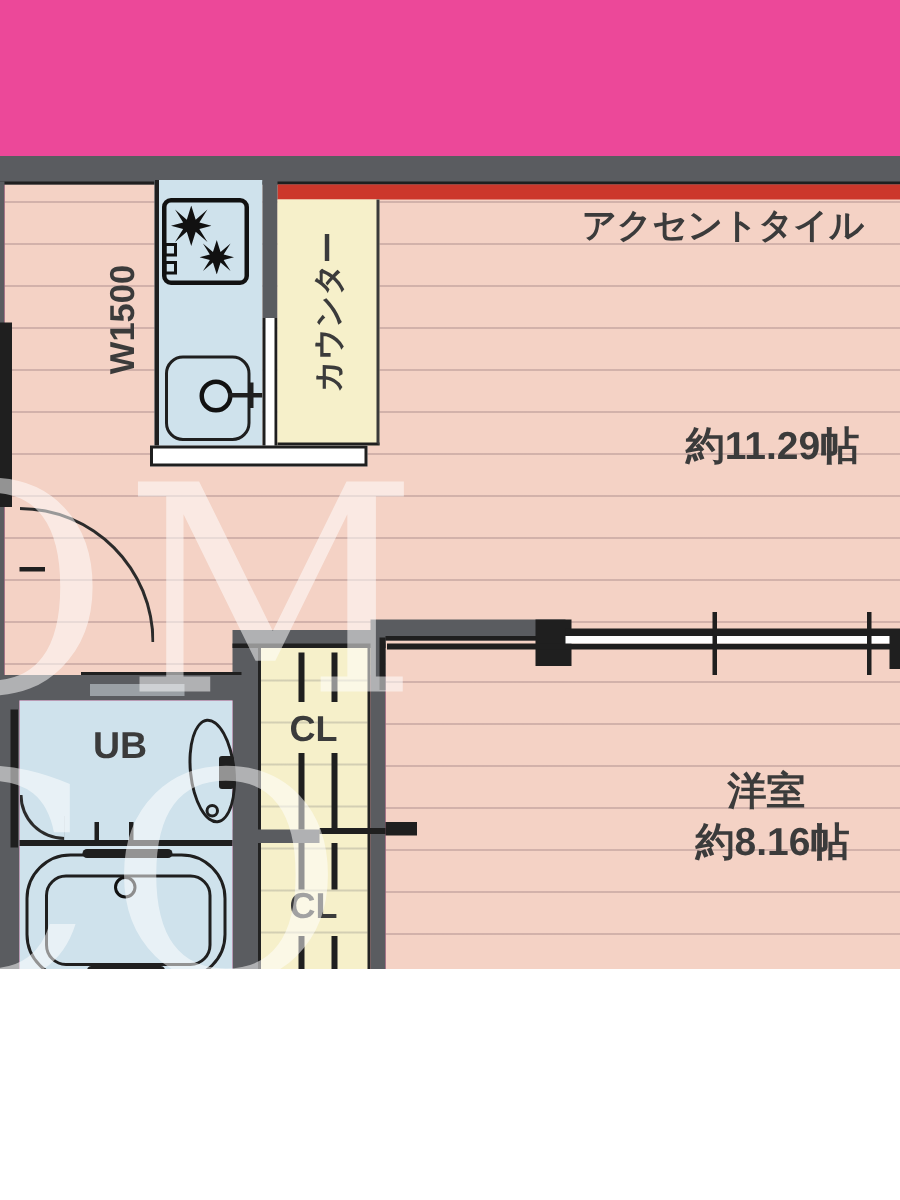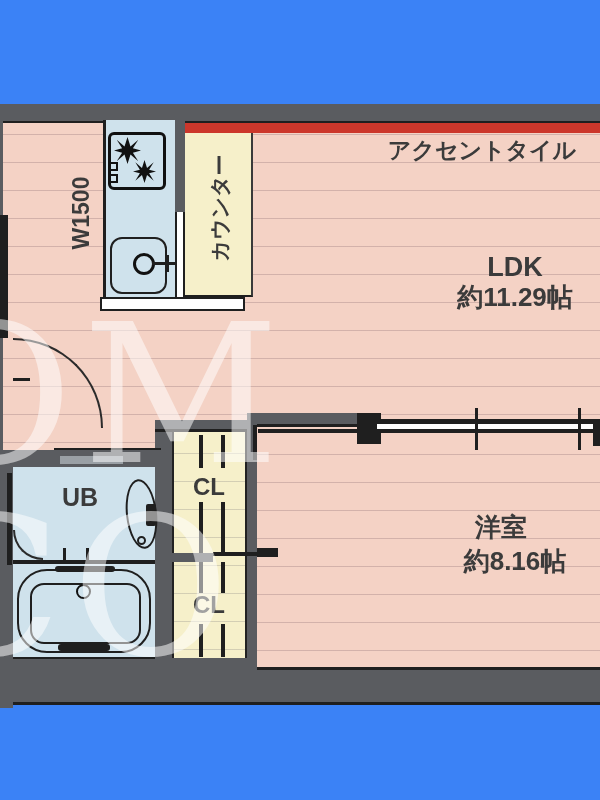--- a/index.html
+++ b/index.html
@@ -1,16 +1,16 @@
 <!DOCTYPE html>
 <html><head>
 <meta charset="utf-8">
 <style>
   html,body{margin:0;padding:0;background:#fff;}
-  #plan{position:relative;width:600px;height:800px;background:#3b82f6;overflow:hidden;
+  #plan{position:relative;width:600px;height:646px;background:#ec4899;overflow:hidden;
         font-family:"Liberation Sans","DejaVu Sans",sans-serif;}
   .abs{position:absolute;box-sizing:border-box;}
   .wall{background:#5a5c60;}
   .blk{background:#1f1f1f;}
   .floor-pink{background-color:#f4d2c5;
     background-image:linear-gradient(to bottom, rgba(141,111,116,0.33) 1.5px, transparent 1.5px);
     background-size:100% 28px;background-repeat:repeat;}
   .floor-cream{background-color:#f6f0ca;
     background-image:linear-gradient(to bottom, rgba(120,120,120,0.28) 1.5px, transparent 1.5px);
     background-size:100% 28px;background-repeat:repeat;}
@@ -98,23 +98,22 @@
   <div class="abs blk" style="left:146px;top:504px;width:10px;height:22px;border-radius:2px;"></div>
   <div class="abs" style="left:137px;top:536px;width:9px;height:9px;border:2px solid #1f1f1f;border-radius:50%;"></div>
 
   <div class="abs" style="left:17px;top:569px;width:134px;height:84px;border:2.5px solid #1f1f1f;border-radius:30px;"></div>
   <div class="abs" style="left:30px;top:583px;width:111px;height:61px;border:2.5px solid #1f1f1f;border-radius:14px;"></div>
   <div class="abs" style="left:76px;top:584px;width:15px;height:15px;border:2.5px solid #111;border-radius:50%;"></div>
   <div class="abs blk" style="left:55px;top:566px;width:60px;height:6px;border-radius:3px;"></div>
   <div class="abs blk" style="left:58px;top:644px;width:52px;height:7px;border-radius:3px;"></div>
 
   <div class="abs lbl" style="left:372px;top:138px;width:220px;font-size:23px;">アクセントタイル</div>
-  <div class="abs lbl" style="left:435px;top:253px;width:160px;font-size:27px;">LDK</div>
   <div class="abs lbl" style="left:420px;top:284px;width:190px;font-size:26px;">約11.29帖</div>
-  <div class="abs lbl" style="left:421px;top:514px;width:160px;font-size:26px;">洋室</div>
+  <div class="abs lbl" style="left:431px;top:514px;width:160px;font-size:26px;">洋室</div>
   <div class="abs lbl" style="left:425px;top:548px;width:180px;font-size:26px;">約8.16帖</div>
   <div class="abs lbl" style="left:181px;top:474px;width:56px;font-size:24px;">CL</div>
   <div class="abs lbl" style="left:181px;top:592px;width:56px;font-size:24px;">CL</div>
   <div class="abs lbl" style="left:40px;top:484px;width:80px;font-size:25px;">UB</div>
   <div class="abs lbl" style="left:22px;top:200px;width:120px;height:26px;font-size:23px;transform:rotate(-90deg);">W1500</div>
   <div class="abs lbl" style="left:141px;top:196px;width:160px;height:24px;font-size:21px;transform:rotate(-90deg);">カウンター</div>
 
   <div class="abs watermark" style="left:-85px;top:300px;">OM CO</div>
 
 </div>

